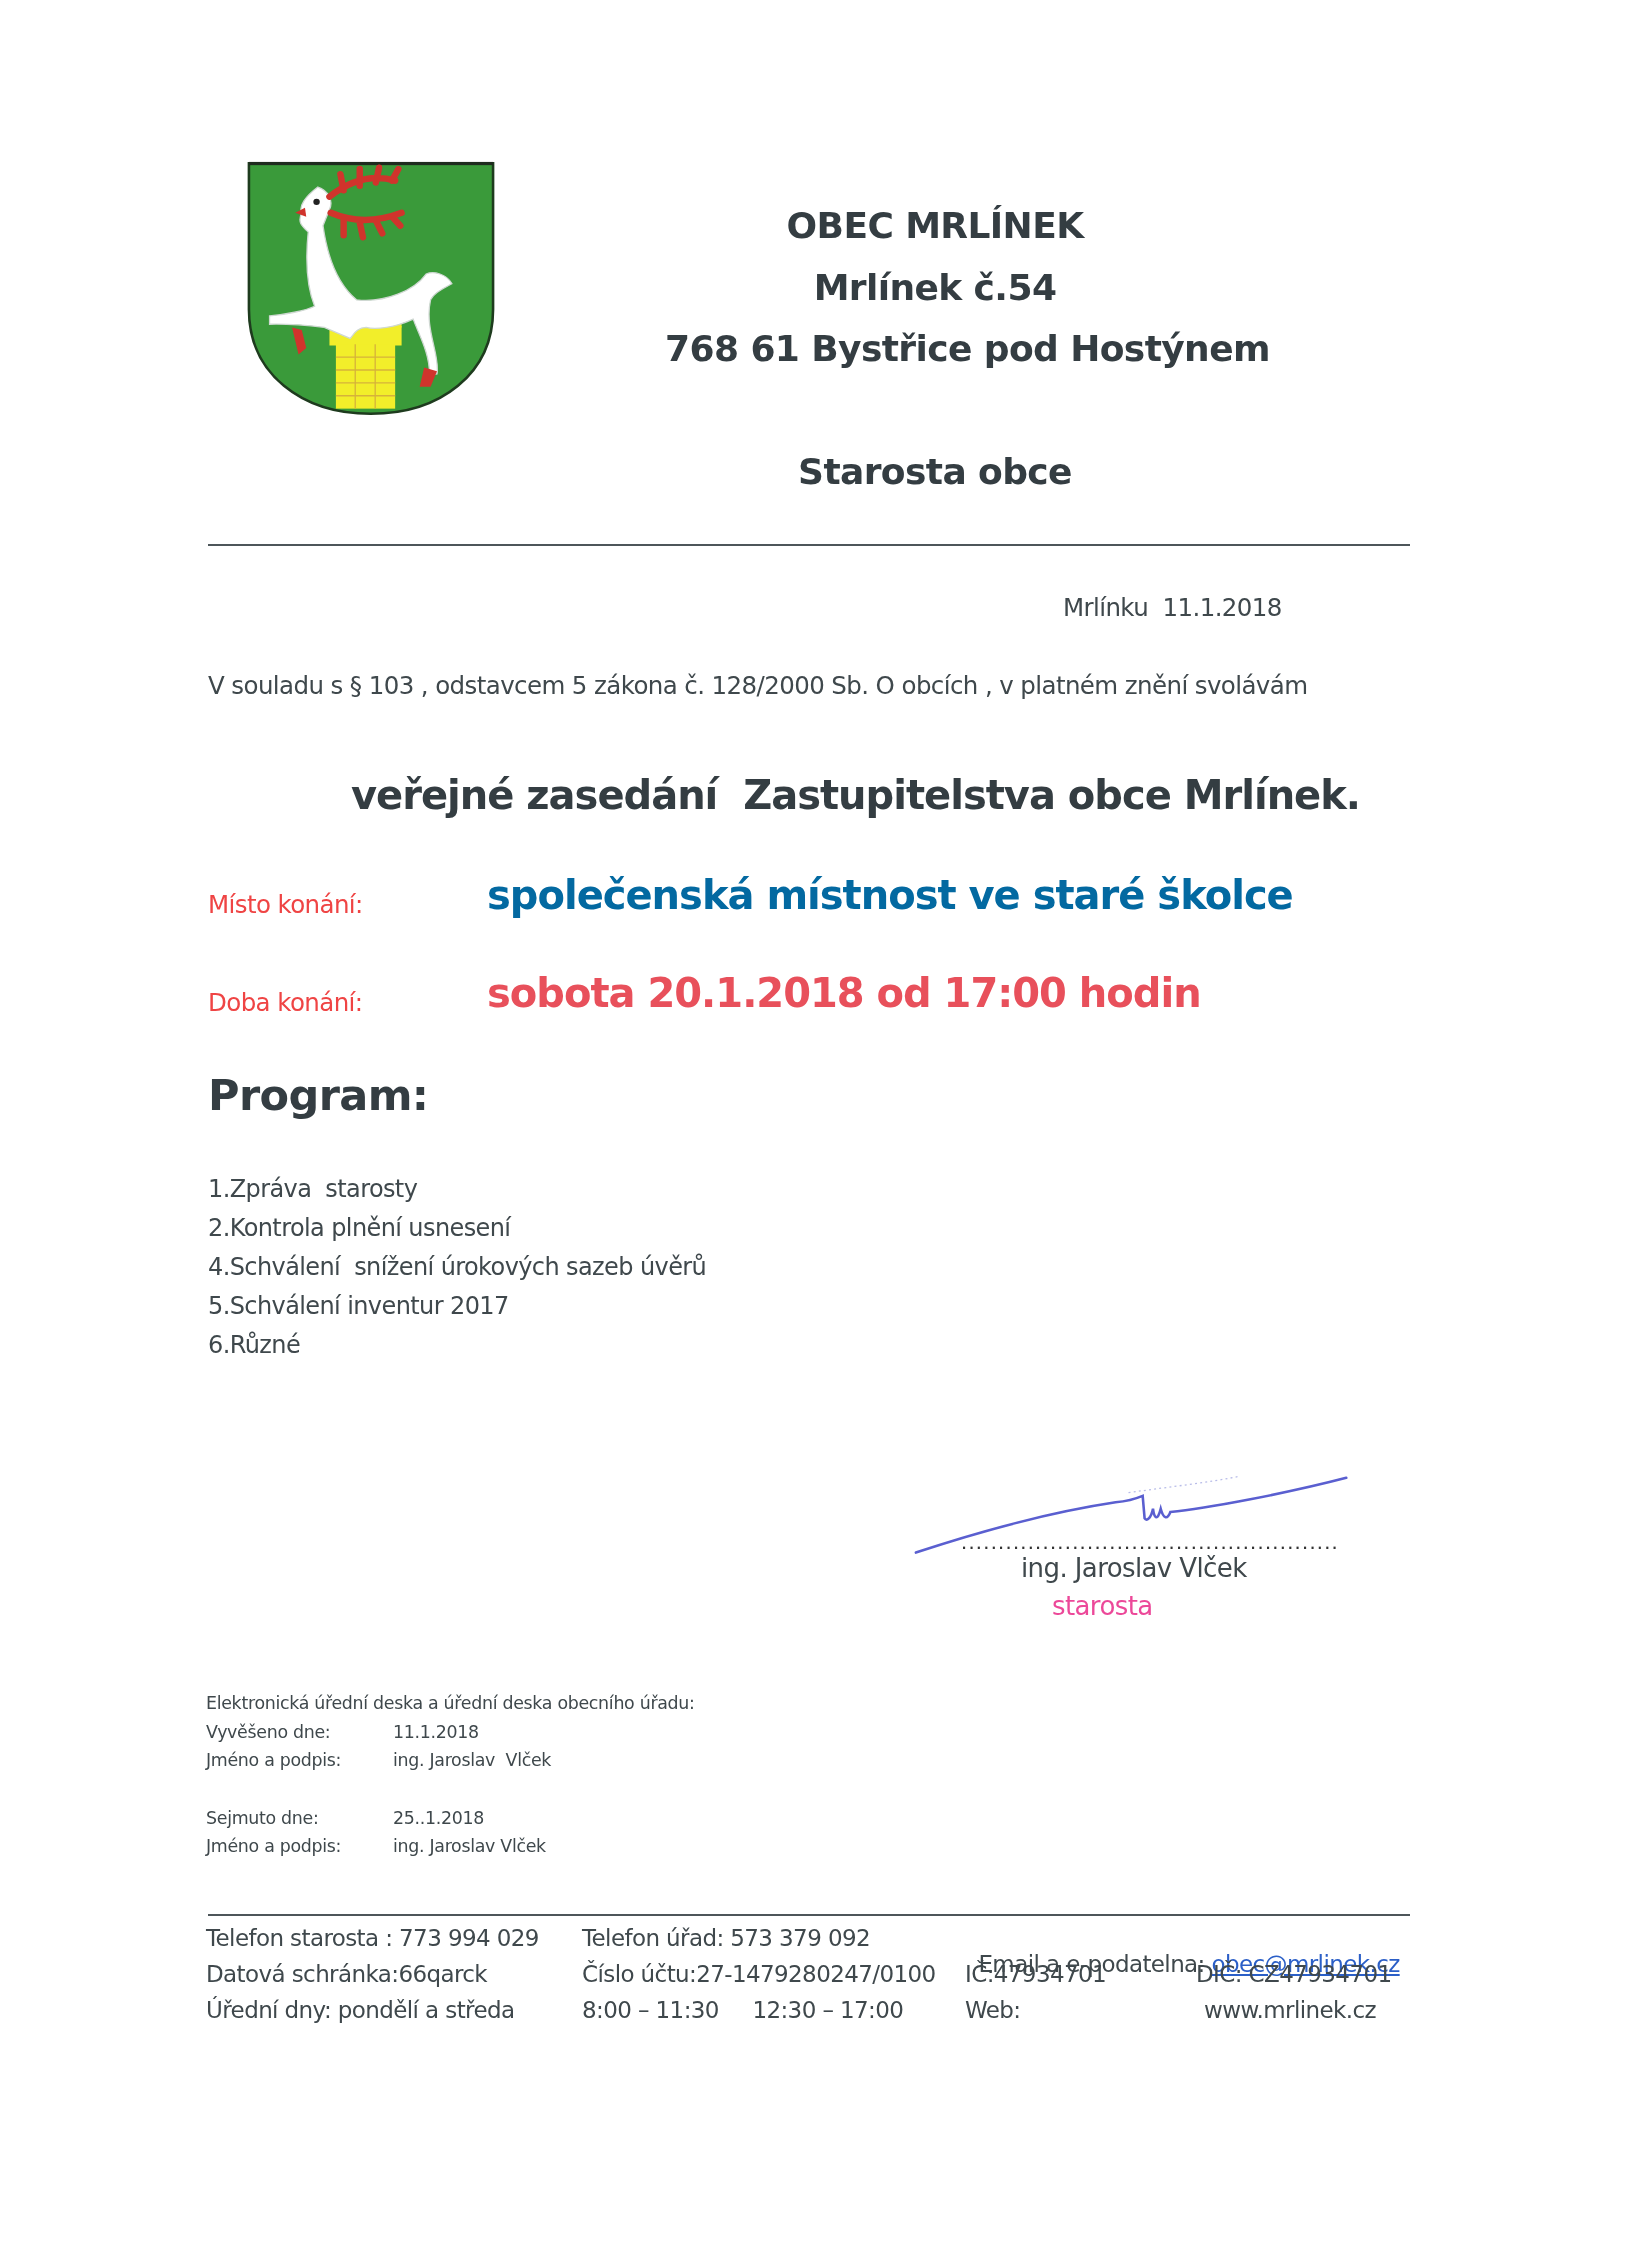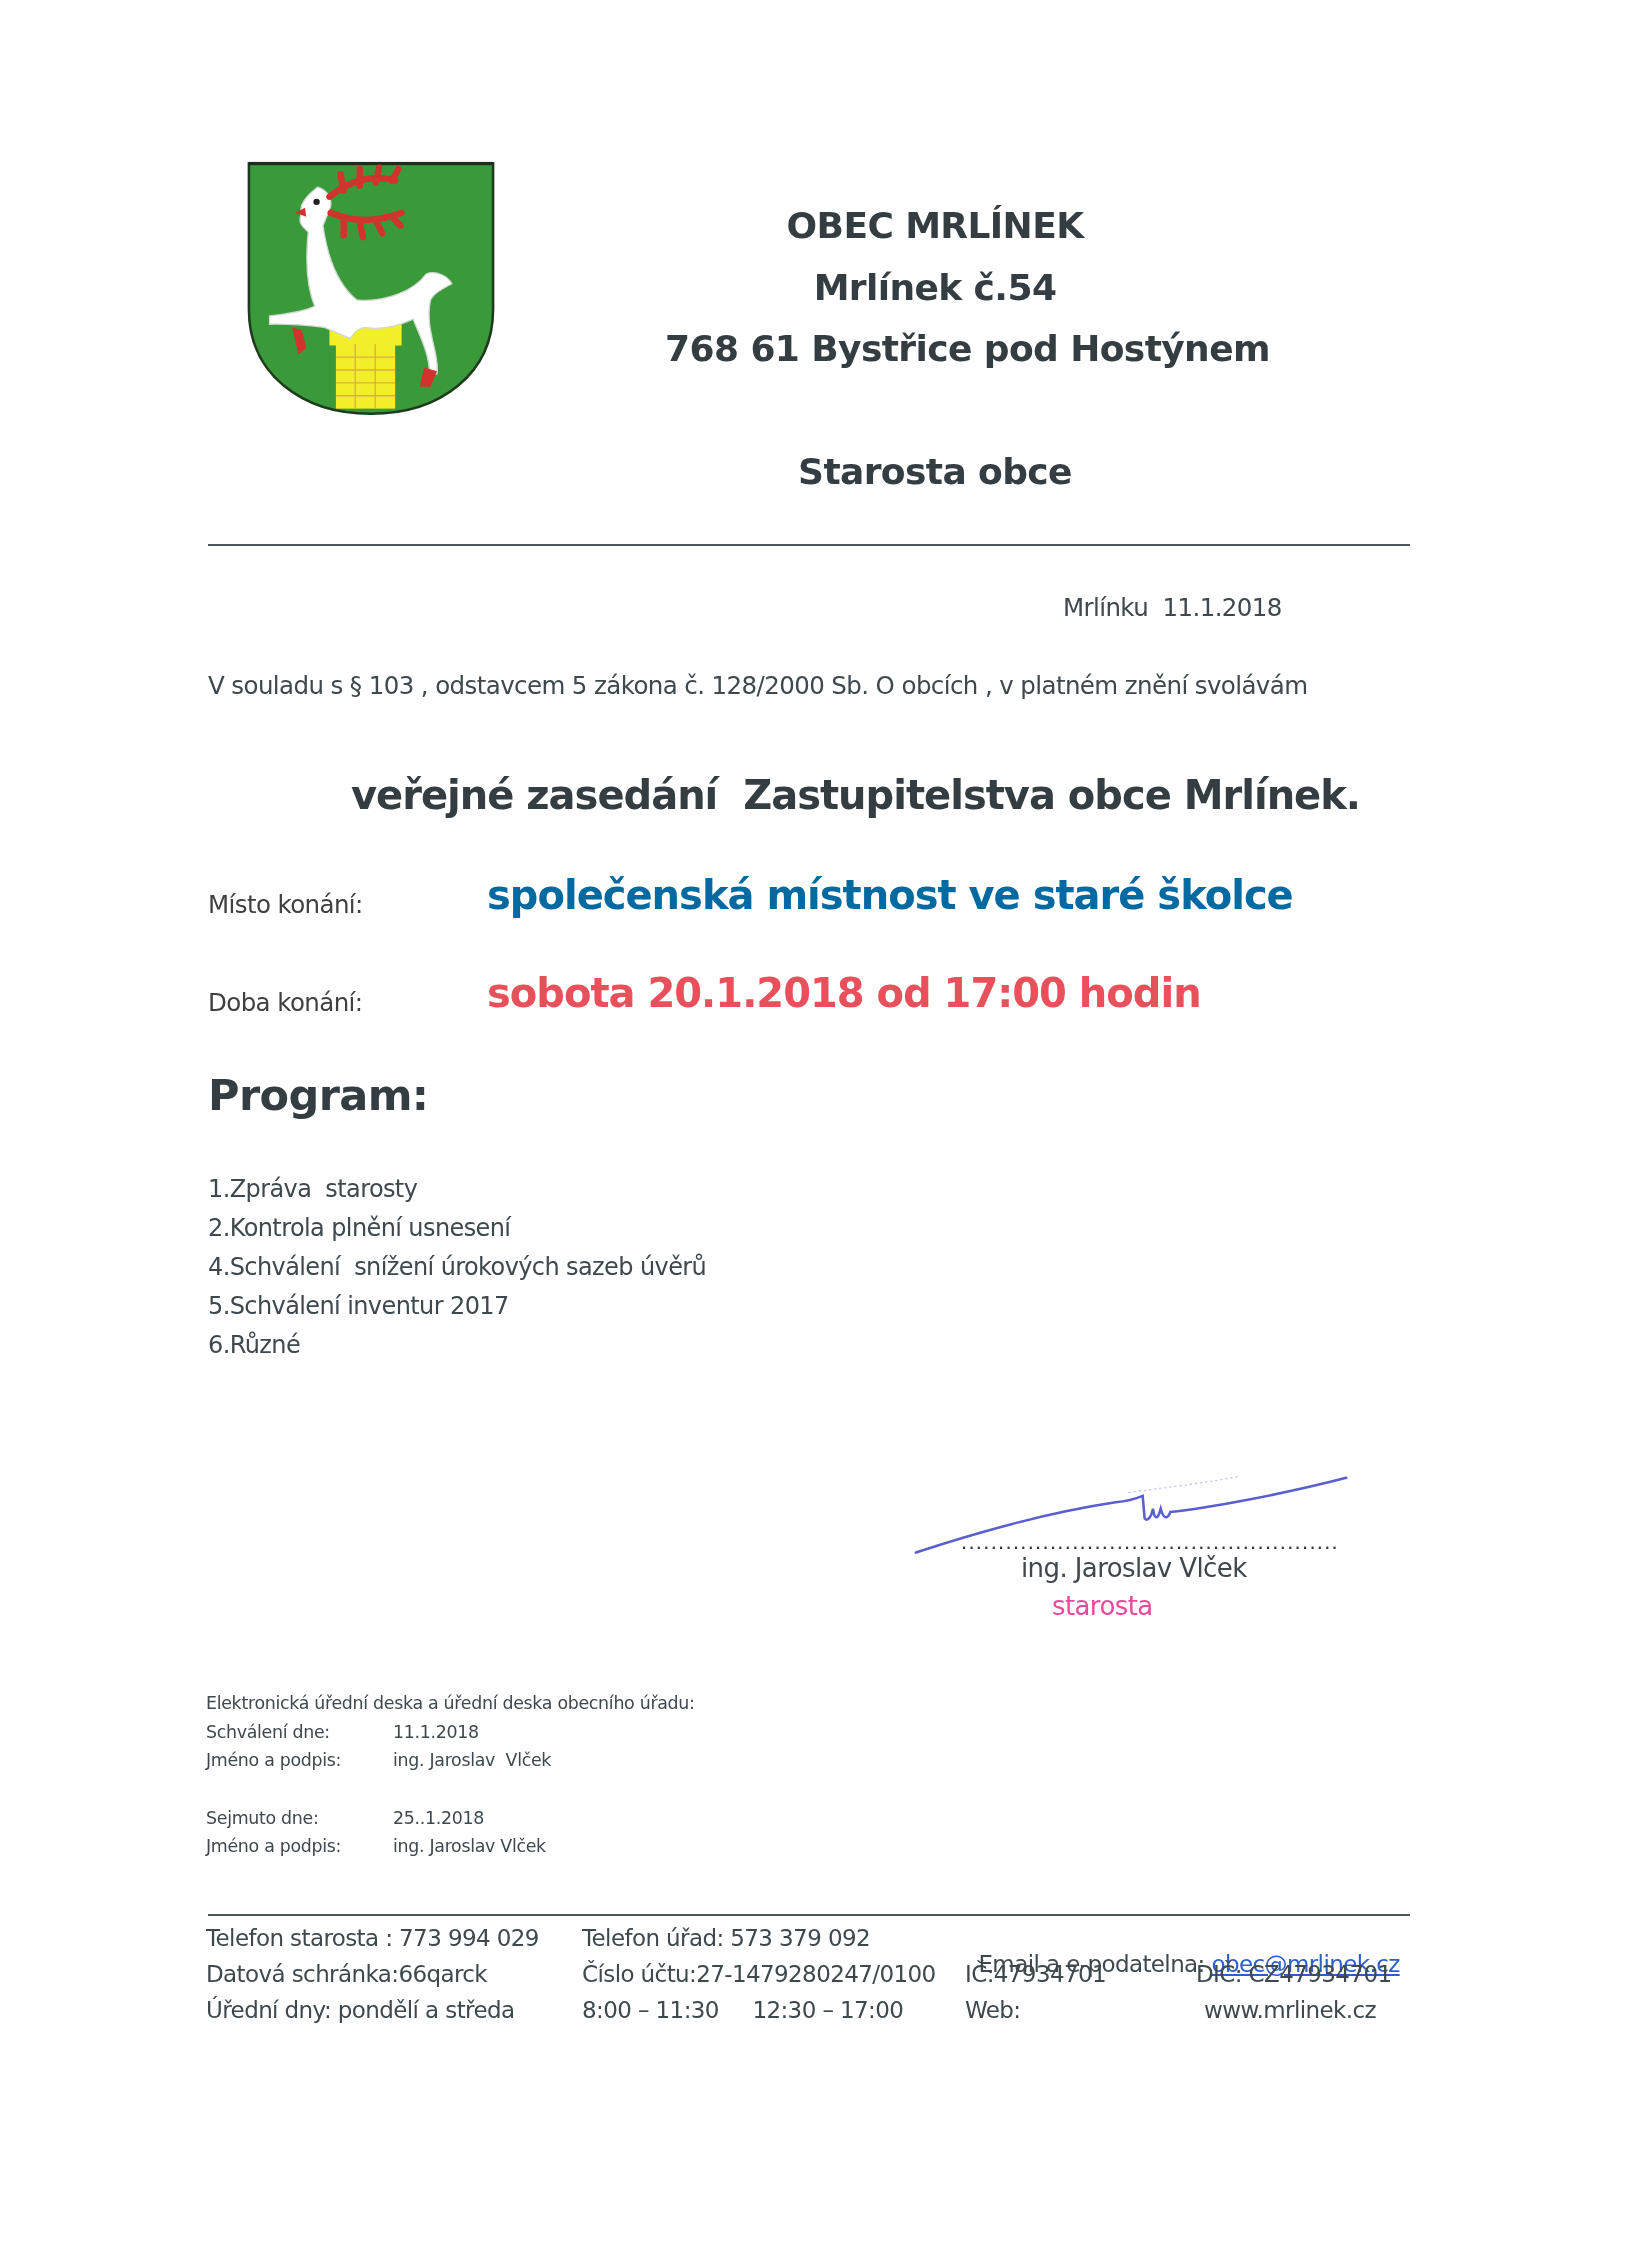--- a/index.html
+++ b/index.html
@@ -12,21 +12,21 @@
   .hdr1 { top: 205px; font-size: 36px; }
   .hdr2 { top: 267px; font-size: 36px; }
   .hdr3 { left: 645px; width: 645px; top: 328px; font-size: 36px; }
   .hdr4 { top: 451px; font-size: 36px; }
   .rule { left: 208px; width: 1202px; height: 1.9px; background: #4d565a; }
   .t-norm { font-size: 24.5px; color: #3f484c; font-family: "DejaVu Sans", sans-serif; letter-spacing: -0.6px; }
   .date { left: 1063px; top: 593px; }
   .intro { left: 208px; top: 671px; }
   .meeting { left: 351px; top: 772px; font-size: 40px; font-weight: bold; color: #343d42;
              font-family: "DejaVu Sans", sans-serif; letter-spacing: -1px; }
-  .lbl { left: 208px; font-size: 24.5px; color: #404040; font-family: "DejaVu Sans", sans-serif; letter-spacing: -0.6px; }
+  .lbl { left: 208px; font-size: 24.5px; color: #ef4444; font-family: "DejaVu Sans", sans-serif; letter-spacing: -0.6px; }
   .lbl-place { top: 890px; }
   .lbl-time { top: 988px; }
   .place { left: 487px; top: 872px; font-size: 40px; font-weight: bold; color: #0369a1;
            font-family: "DejaVu Sans", sans-serif; letter-spacing: -1px; }
   .time { left: 487px; top: 970px; font-size: 40px; font-weight: bold;
           font-family: "DejaVu Sans", sans-serif; letter-spacing: -1px; }
   .prog-title { left: 208px; top: 1070px; font-size: 43px; font-weight: bold; color: #343d42;
                 font-family: "DejaVu Sans", sans-serif; letter-spacing: -0.6px; }
   .agenda { left: 208px; top: 1170px; margin: 0; padding: 0; list-style: none; }
   .agenda li { font-size: 24px; height: 39px; line-height: 39px; color: #3f484c;
@@ -107,21 +107,21 @@
 
 <svg class="abs sig-svg" viewBox="0 0 700 170">
   <path id="sig-path" d="M20,148 C120,115 230,85 330,70 C350,68 360,65 372,60 L375,95 C378,100 385,95 388,80 C390,95 395,100 400,80 C404,95 410,98 415,85 C470,80 600,55 688,32" fill="none" stroke-width="4" stroke-linecap="round" stroke="#5a5fd0"></path>
   <path d="M350,55 C420,45 470,40 520,30" fill="none" stroke="#b8bce8" stroke-width="2" stroke-dasharray="3,5"></path>
 </svg>
 <div class="abs sig-dots">...................................................</div>
 <div class="abs sig-name">ing. Jaroslav Vlček</div>
 <div class="abs sig-title">starosta</div>
 
 <div class="abs notice" style="top:1693px">Elektronická úřední deska a úřední deska obecního úřadu:</div>
-<div class="abs notice" style="top:1722px">Schválení dne:</div>
+<div class="abs notice" style="top:1722px">Vyvěšeno dne:</div>
 <div class="abs notice notice-val" style="top:1722px">11.1.2018</div>
 <div class="abs notice" style="top:1750px">Jméno a podpis:</div>
 <div class="abs notice notice-val" style="top:1750px; white-space:pre">ing. Jaroslav  Vlček</div>
 <div class="abs notice" style="top:1808px">Sejmuto dne:</div>
 <div class="abs notice notice-val" style="top:1808px">25..1.2018</div>
 <div class="abs notice" style="top:1836px">Jméno a podpis:</div>
 <div class="abs notice notice-val" style="top:1836px">ing. Jaroslav Vlček</div>
 
 <div class="abs frule"></div>
 <div class="abs foot fc1 fr1">Telefon starosta : 773 994 029</div>

